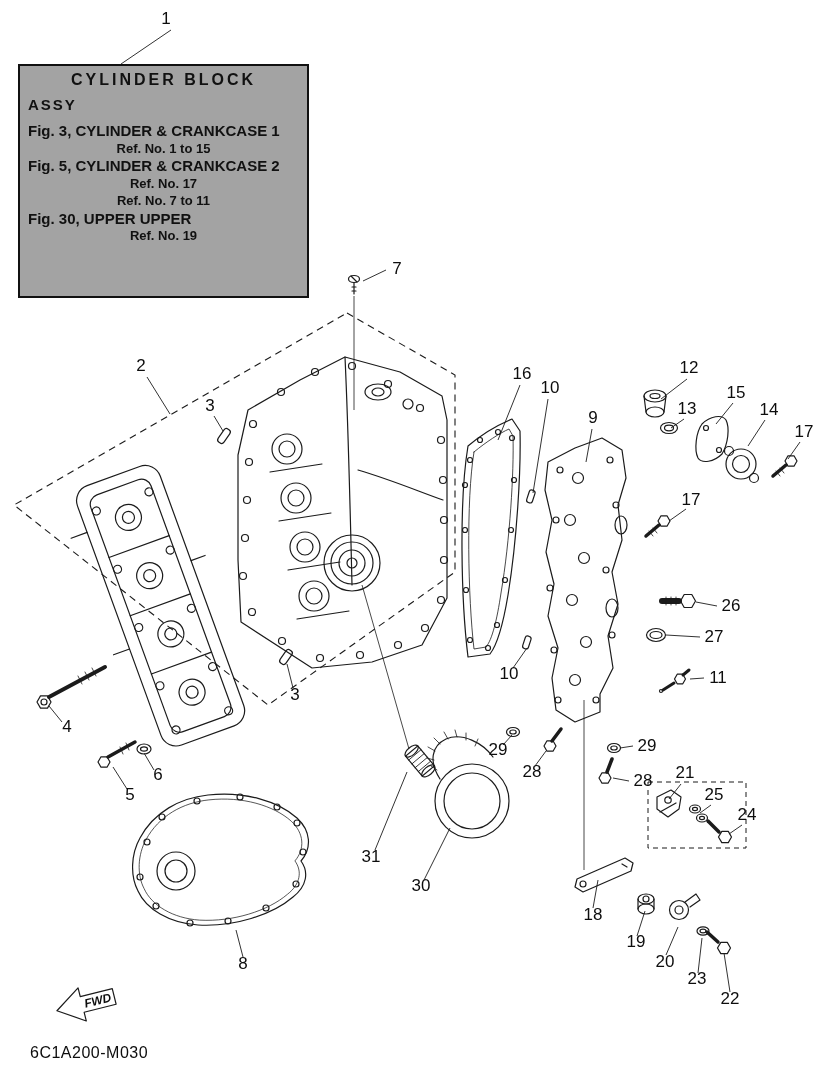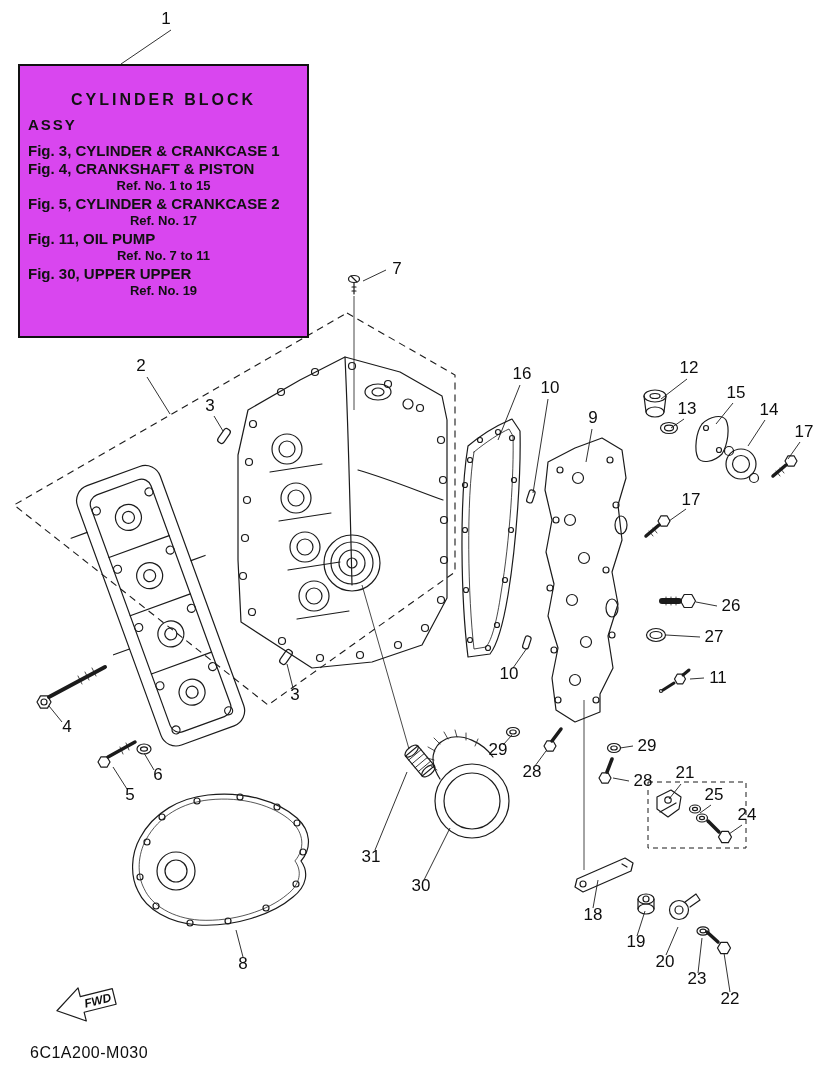--- a/index.html
+++ b/index.html
@@ -8,21 +8,21 @@
   svg{position:absolute;left:0;top:0;}
   .part{stroke:#1b1b1b;fill:none;stroke-width:1.2;stroke-linecap:round;stroke-linejoin:round;}
   .leader{stroke:#1b1b1b;fill:none;stroke-width:.9;}
   .thin{stroke:#1b1b1b;fill:none;stroke-width:.8;}
   .dash{stroke:#1b1b1b;fill:none;stroke-width:1.1;stroke-dasharray:7 5;}
   .dash2{stroke:#1b1b1b;fill:none;stroke-width:1;stroke-dasharray:5 4;}
   .callout{fill:#0d0d0d;stroke:none;font:17px "Liberation Sans",sans-serif;}
   .code-text{fill:#0d0d0d;stroke:none;font:16px "Liberation Sans",sans-serif;letter-spacing:.5px;}
   .fwd-text{fill:#0d0d0d;stroke:none;font:bold italic 12px "Liberation Sans",sans-serif;}
   .info-box{position:absolute;left:18px;top:64px;width:271px;height:226px;border:2px solid #111;
-            background:#d946ef;padding:22px 8px;font-weight:bold;}
+            background:#a3a3a3;padding:2px 8px;font-weight:bold;}
   .info-title{text-align:center;font-size:16px;letter-spacing:3px;margin-top:3px;}
   .info-title2{text-align:left;font-size:15px;letter-spacing:2px;margin:7px 0 9px;}
   .fig-line{font-size:15px;line-height:17.5px;white-space:nowrap;}
   .ref-line{font-size:13px;line-height:17.5px;text-align:center;}
 </style>
 </head>
 <body>
 
 <div class="page">
 
@@ -404,29 +404,27 @@
   <text class="code-text" x="30" y="1058">6C1A200-M030</text>
 </svg>
 
 <div class="info-box">
   <div class="info-title">CYLINDER BLOCK</div>
   <div class="info-title2">ASSY</div>
   <div>
     <div class="fig-line">Fig. 3, CYLINDER &amp; CRANKCASE 1</div>
   </div>
   <div>
-    <div class="fig-line">Fig. 4, CRANKSHAFT &amp; PISTON</div>
     <div class="ref-line">Ref. No. 1 to 15</div>
   </div>
   <div>
     <div class="fig-line">Fig. 5, CYLINDER &amp; CRANKCASE 2</div>
     <div class="ref-line">Ref. No. 17</div>
   </div>
   <div>
-    <div class="fig-line">Fig. 11, OIL PUMP</div>
     <div class="ref-line">Ref. No. 7 to 11</div>
   </div>
   <div>
     <div class="fig-line">Fig. 30, UPPER UPPER</div>
     <div class="ref-line">Ref. No. 19</div>
   </div>
 </div>
 
 </div>
 

